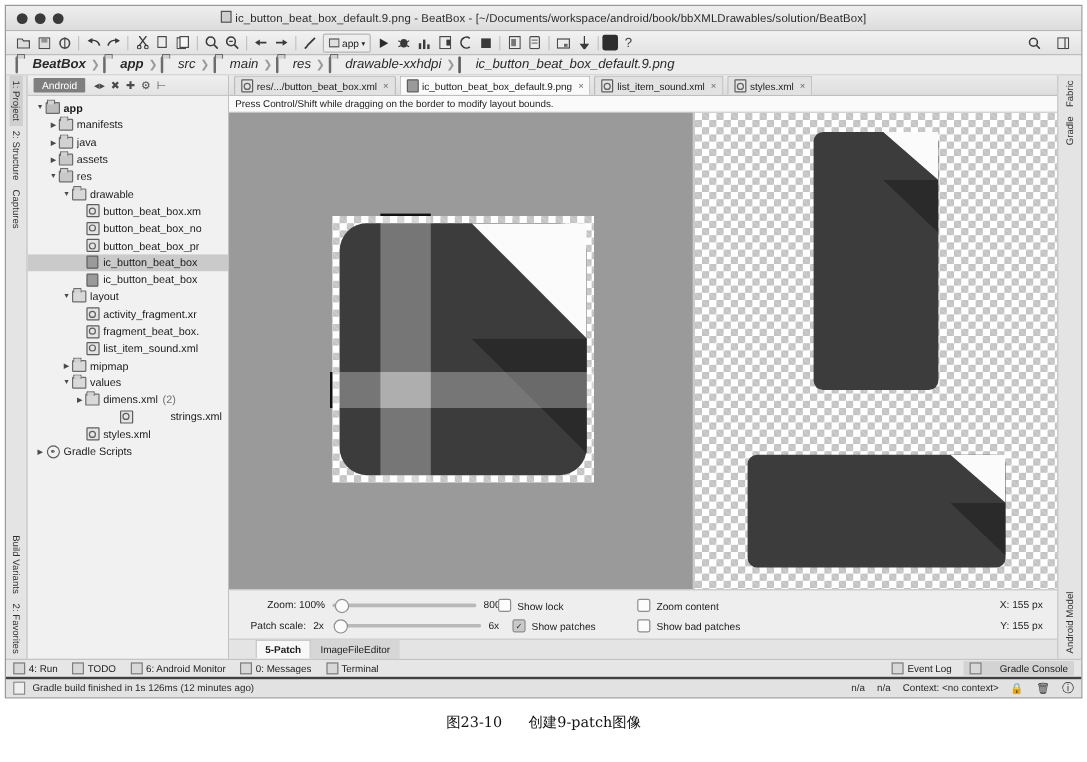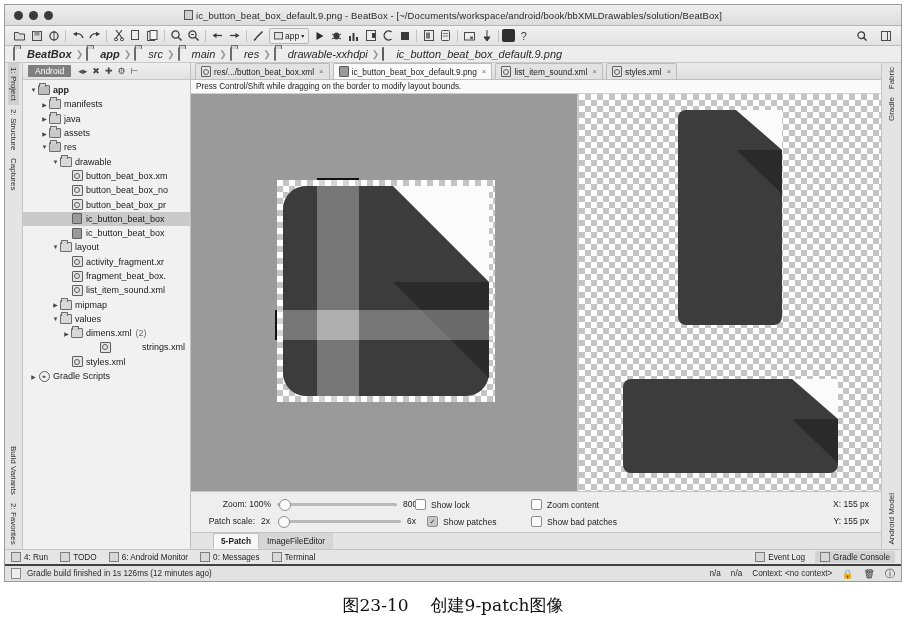--- a/index.html
+++ b/index.html
@@ -135,28 +135,28 @@
   .ltab{font-size:8.3px;padding:2px 7px;border:1px solid transparent;color:#1c1c1c;}
   .ltab.act{background:#f8f8f8;border:1px solid #c0c0c0;border-bottom-color:#f8f8f8;font-weight:bold;}
   .ltab.alt{background:#d6d6d6;}
 
   
   .statusbar{height:14px;min-height:14px;background:#e6e6e6;border-top:1px solid #c3c3c3;
              display:flex;align-items:center;padding:0 6px;font-size:8.2px;color:#1c1c1c;
              position:relative;gap:12px;}
   .sitem{display:flex;align-items:center;gap:3px;}
   .sright{position:absolute;right:6px;display:flex;align-items:center;gap:10px;}
-  .sright .boxed{background:#d3d3d3;padding:1px 5px;display:flex;align-items:center;gap:3px;}
+  .sright .boxed{background:#d3d3d3;padding:1px 5px;display:flex;align-items:center;gap:15px;}
   .statusbar2{height:15px;min-height:15px;background:#e2e2e2;border-top:2px solid #404040;
               display:flex;align-items:center;padding:0 6px;font-size:8.2px;color:#2a2a2a;
               position:relative;gap:6px;}
   .sq{width:8px;height:9px;border:1px solid #8a8a8a;background:#efefef;}
 
   .caption{position:absolute;left:0;top:594px;width:906px;text-align:center;
-           font-family:"DejaVu Serif","Liberation Serif",serif;font-size:17px;color:#111;}
+           font-family:"DejaVu Serif","Liberation Serif",serif;font-size:12px;color:#111;}
   .caption .gap{display:inline-block;width:22px;}
 </style>
 </head>
 <body>
 
 <div class="window">
 
   <div class="titlebar">
     <div class="traffic">
       <span class="dot"></span>

